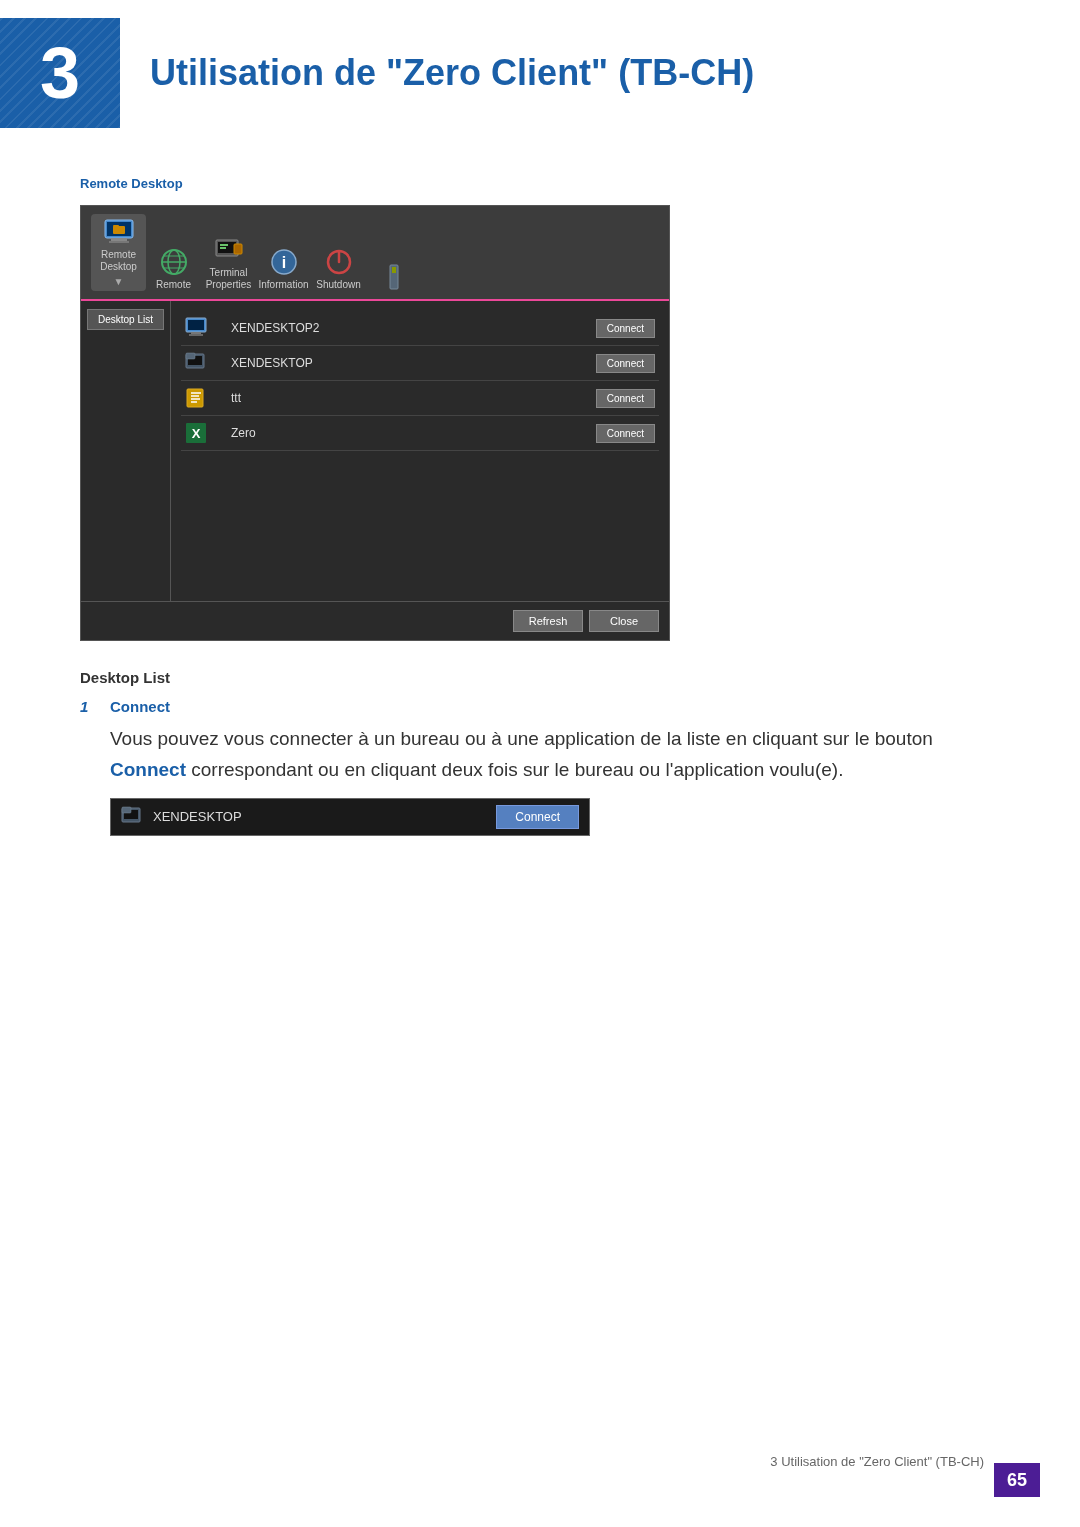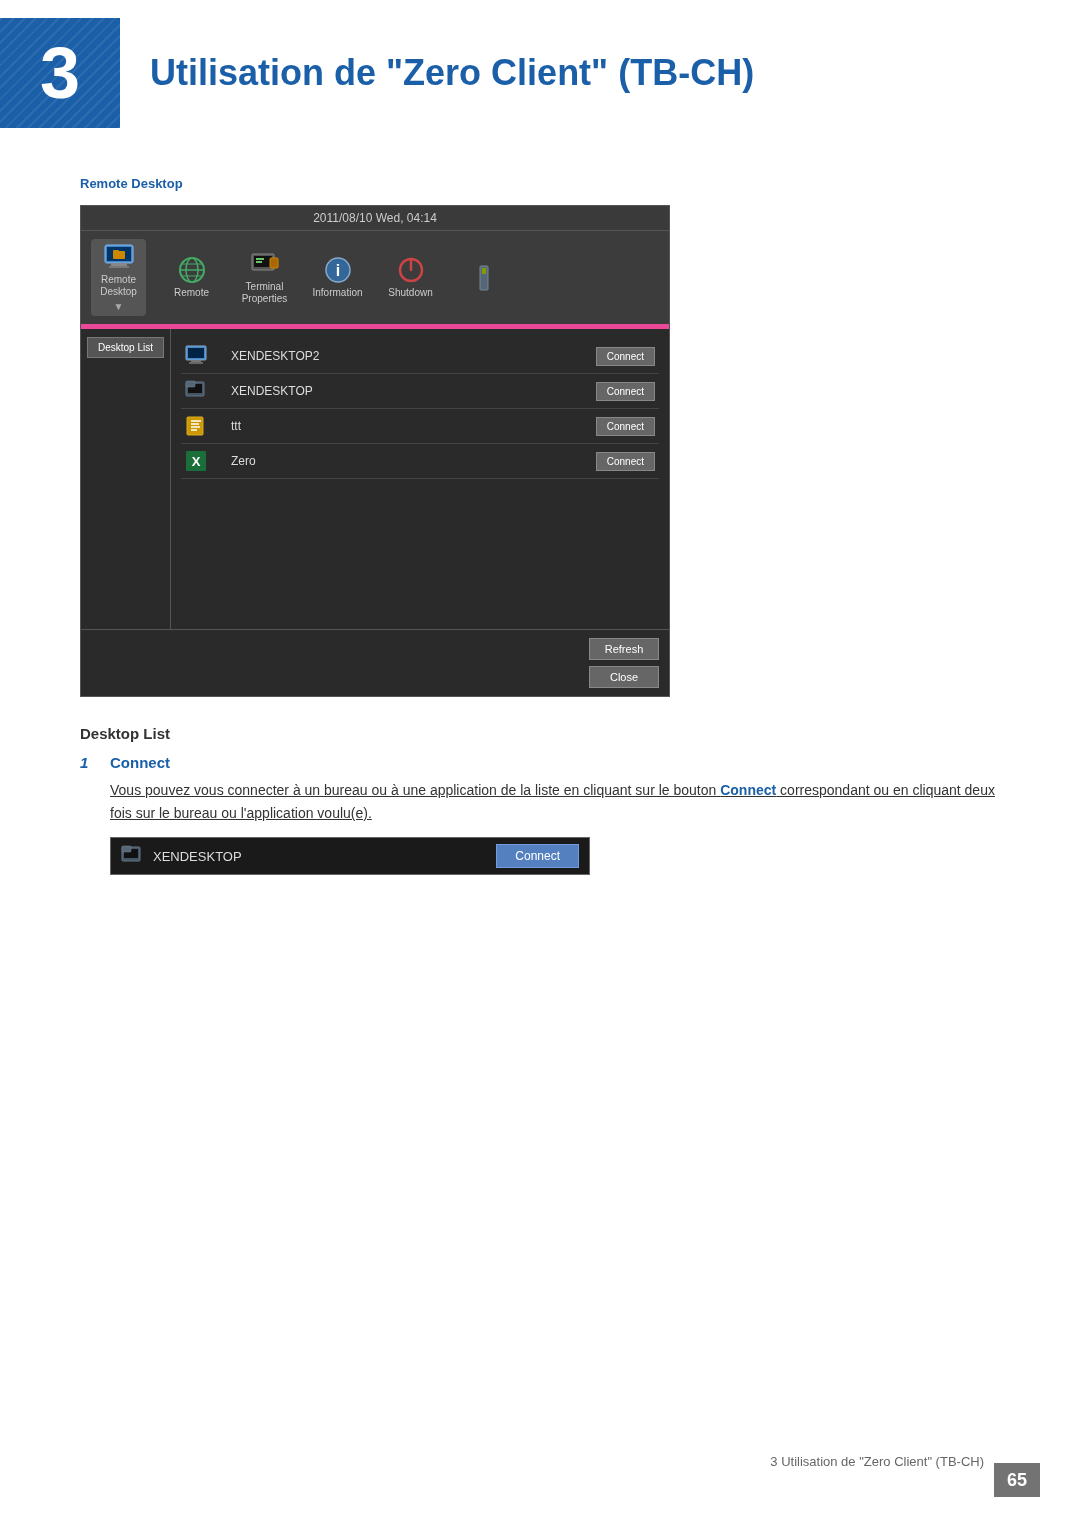--- a/index.html
+++ b/index.html
@@ -91,24 +91,24 @@
       text-align: center;
       padding: 5px;
       color: #ccc;
       font-size: 12px;
       border-bottom: 1px solid #555;
     }
 
     .ui-toolbar {
       background: #3c3c3c;
       display: flex;
-      align-items: center;
+      align-items: flex-end;
       padding: 8px 10px;
-      gap: 18px;
-      border-bottom: 5px solid #ec4899;
+      gap: 0;
+      border-bottom: 2px solid #ec4899;
     }
 
     .toolbar-item {
       display: flex;
       flex-direction: column;
       align-items: center;
       gap: 3px;
       cursor: pointer;
       min-width: 55px;
     }
@@ -198,21 +198,21 @@
       cursor: pointer;
     }
 
     .ui-footer {
       background: #2a2a2a;
       display: flex;
       justify-content: flex-end;
       padding: 8px 10px;
       gap: 6px;
       border-top: 1px solid #555;
-      flex-direction: column;
+      flex-direction: row;
       align-items: flex-end;
     }
 
     .footer-btn {
       background: #666;
       border: 1px solid #888;
       color: #fff;
       font-size: 11px;
       padding: 4px 14px;
       cursor: pointer;
@@ -243,25 +243,24 @@
     }
 
     .item-title {
       font-size: 15px;
       font-weight: bold;
       color: #1a5fa8;
       margin-bottom: 8px;
     }
 
     .item-text {
-      font-size: 14px;
+      font-size: 19px;
       line-height: 1.65;
       color: #333;
       margin-bottom: 12px;
-      text-decoration: underline;
     }
 
     .item-text strong {
       font-weight: bold;
       color: #1a5fa8;
     }
 
     
     .mini-demo {
       display: flex;
@@ -304,21 +303,21 @@
       align-items: center;
       gap: 10px;
     }
 
     .footer-text {
       font-size: 13px;
       color: #666;
     }
 
     .page-num-badge {
-      background: #737373;
+      background: #4c1d95;
       color: #fff;
       font-size: 18px;
       font-weight: bold;
       width: 46px;
       height: 34px;
       display: flex;
       align-items: center;
       justify-content: center;
       margin-top: 38px;
     }
@@ -332,21 +331,20 @@
   </div>
   <span class="chapter-title">Utilisation de "Zero Client" (TB-CH)</span>
 </div>
 
 <div class="content">
 
   <div class="section-heading">Remote Desktop</div>
 
   <div class="ui-panel">
 
-    <div class="ui-panel-header">2011/08/10 Wed, 04:14</div>
 
     <div class="ui-toolbar">
 
       <div class="toolbar-item active">
         <div class="toolbar-icon">
           <svg width="32" height="28" viewBox="0 0 32 28">
             <rect x="2" y="2" width="28" height="18" rx="2" fill="#4488cc" stroke="#88bbee" stroke-width="1"></rect>
             <rect x="8" y="20" width="16" height="3" fill="#888"></rect>
             <rect x="6" y="23" width="20" height="2" fill="#777"></rect>
             <rect x="4" y="4" width="24" height="14" fill="#003366"></rect>

